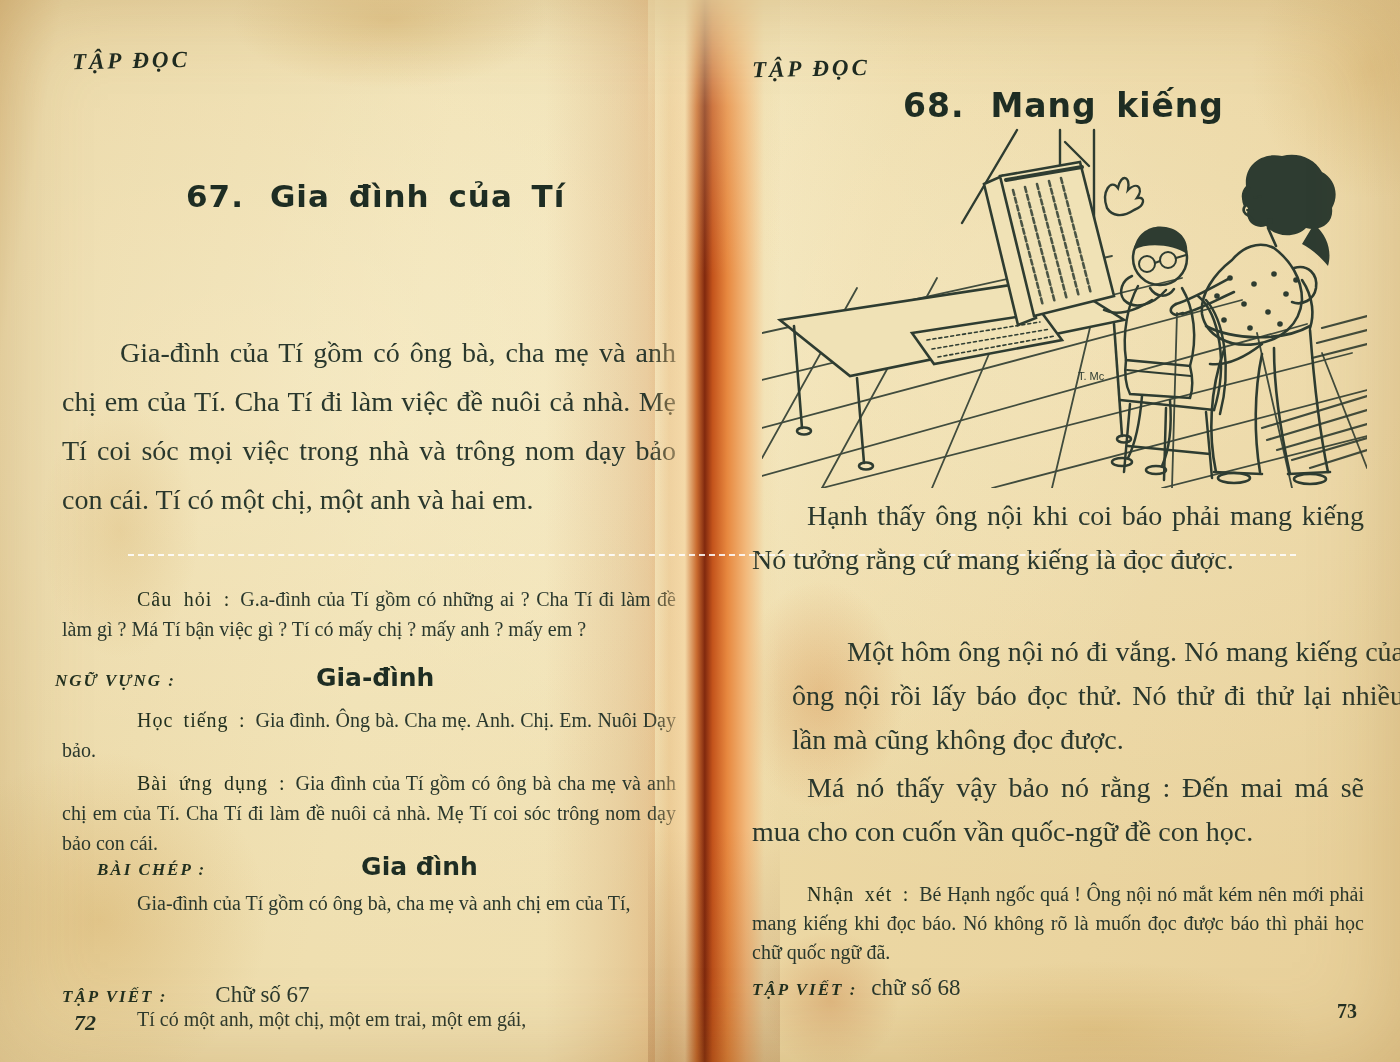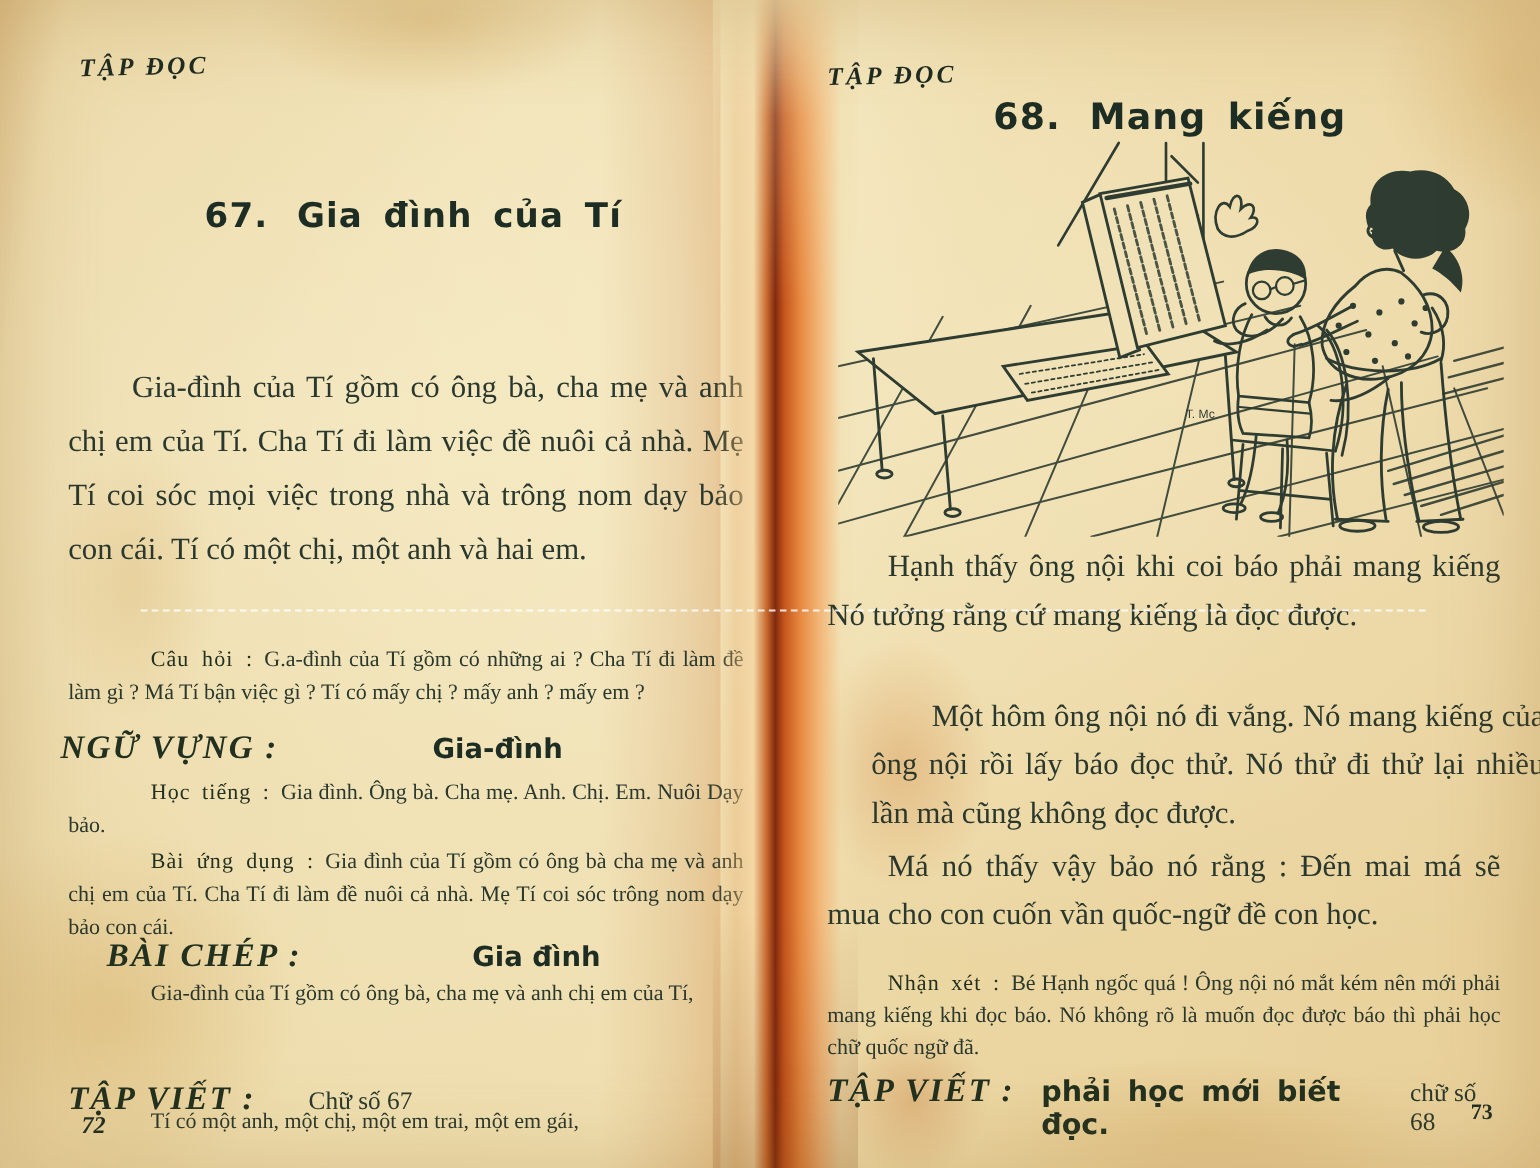--- a/index.html
+++ b/index.html
@@ -43,21 +43,21 @@
     background:linear-gradient(to bottom,rgba(240,224,178,0.85) 0%,rgba(240,224,178,0.25) 10%,rgba(240,224,178,0) 26%,rgba(240,224,178,0) 78%,rgba(110,45,10,0.18) 100%);}
 
   .abs{position:absolute;}
   .running-head{font-weight:bold;font-style:italic;font-size:23px;letter-spacing:3px;color:#1d2a21;transform:rotate(-1.2deg);}
   .lesson-title{font-family:"DejaVu Sans","Liberation Sans",sans-serif;font-weight:bold;font-size:31px;color:#1e2d23;letter-spacing:1px;word-spacing:7px;}
   .lesson-no{margin-right:26px;margin-top:18px;}
   .body-par{font-size:28px;line-height:49px;text-align:justify;text-indent:58px;margin:0;color:#2a382d;}
   .small-par{font-size:20px;line-height:30px;text-align:justify;text-indent:75px;margin:0;color:#2a382d;}
   .small-label{font-weight:normal;letter-spacing:1px;word-spacing:4px;color:#22301f;margin-right:10px;}
   .section-row{display:flex;align-items:baseline;}
-  .section-label{font-style:italic;font-weight:bold;font-size:30px;letter-spacing:2px;color:#22301f;white-space:nowrap;}
+  .section-label{font-style:italic;font-weight:bold;font-size:17px;letter-spacing:2px;color:#22301f;white-space:nowrap;}
   .center-head{font-family:"DejaVu Sans","Liberation Sans",sans-serif;font-weight:bold;font-size:25px;color:#1e2d23;}
   .tapviet-text{font-family:"DejaVu Sans","Liberation Sans",sans-serif;font-weight:bold;font-size:25px;word-spacing:6px;color:#22301f;}
   .tapviet-suffix{font-size:23px;color:#2a382d;}
   .pageno{font-weight:bold;font-style:italic;font-size:22px;color:#1e2d23;}
 
   .watermark{
     position:absolute;left:118px;top:486px;width:1190px;
     font-family:"DejaVu Sans","Liberation Sans",sans-serif;
     font-weight:bold;font-size:97px;letter-spacing:-4px;line-height:1.1;
     color:transparent;-webkit-text-stroke:2.5px rgba(128,128,124,0.48);
@@ -255,21 +255,20 @@
     </svg>
 
     <p class="abs body-par" style="left:752px;top:494px;width:612px;text-indent:55px;line-height:44px;">Hạnh thấy ông nội khi coi báo phải mang kiếng  Nó tưởng rằng cứ mang kiếng là đọc được.</p>
     <p class="abs body-par" style="left:752px;top:630px;width:612px;text-indent:55px;line-height:44px;margin-left:40px;">Một hôm ông nội nó đi vắng. Nó mang kiếng của ông nội rồi lấy báo đọc thử. Nó thử đi thử lại nhiều lần mà cũng không đọc được.</p>
     <p class="abs body-par" style="left:752px;top:766px;width:612px;text-indent:55px;line-height:44px;">Má nó thấy vậy bảo nó rằng : Đến mai má sẽ mua cho con cuốn vần quốc-ngữ đề con học.</p>
 
     <p class="abs small-par" style="left:752px;top:880px;width:612px;text-indent:55px;line-height:29px;"><span class="small-label">Nhận xét :</span><span>Bé Hạnh ngốc quá ! Ông nội nó mắt kém nên mới phải mang kiếng khi đọc báo. Nó không rõ là muốn đọc được báo thì phải học chữ quốc ngữ đã.</span></p>
 
     <div class="abs section-row" style="left:752px;top:975px;width:612px;">
       <span class="section-label">TẬP VIẾT :</span>
-      <span class="tapviet-text" style="margin-left:24px;font-size:26px;">phải học mới biết đọc.</span>
       <span class="tapviet-suffix" style="margin-left:14px;">chữ số 68</span>
     </div>
 
     <div class="abs pageno" style="left:1337px;top:1000px;font-style:normal;font-size:20px;">73</div>
   </div>
 
   <div class="wm-dash"></div>
 
 </div>
 

